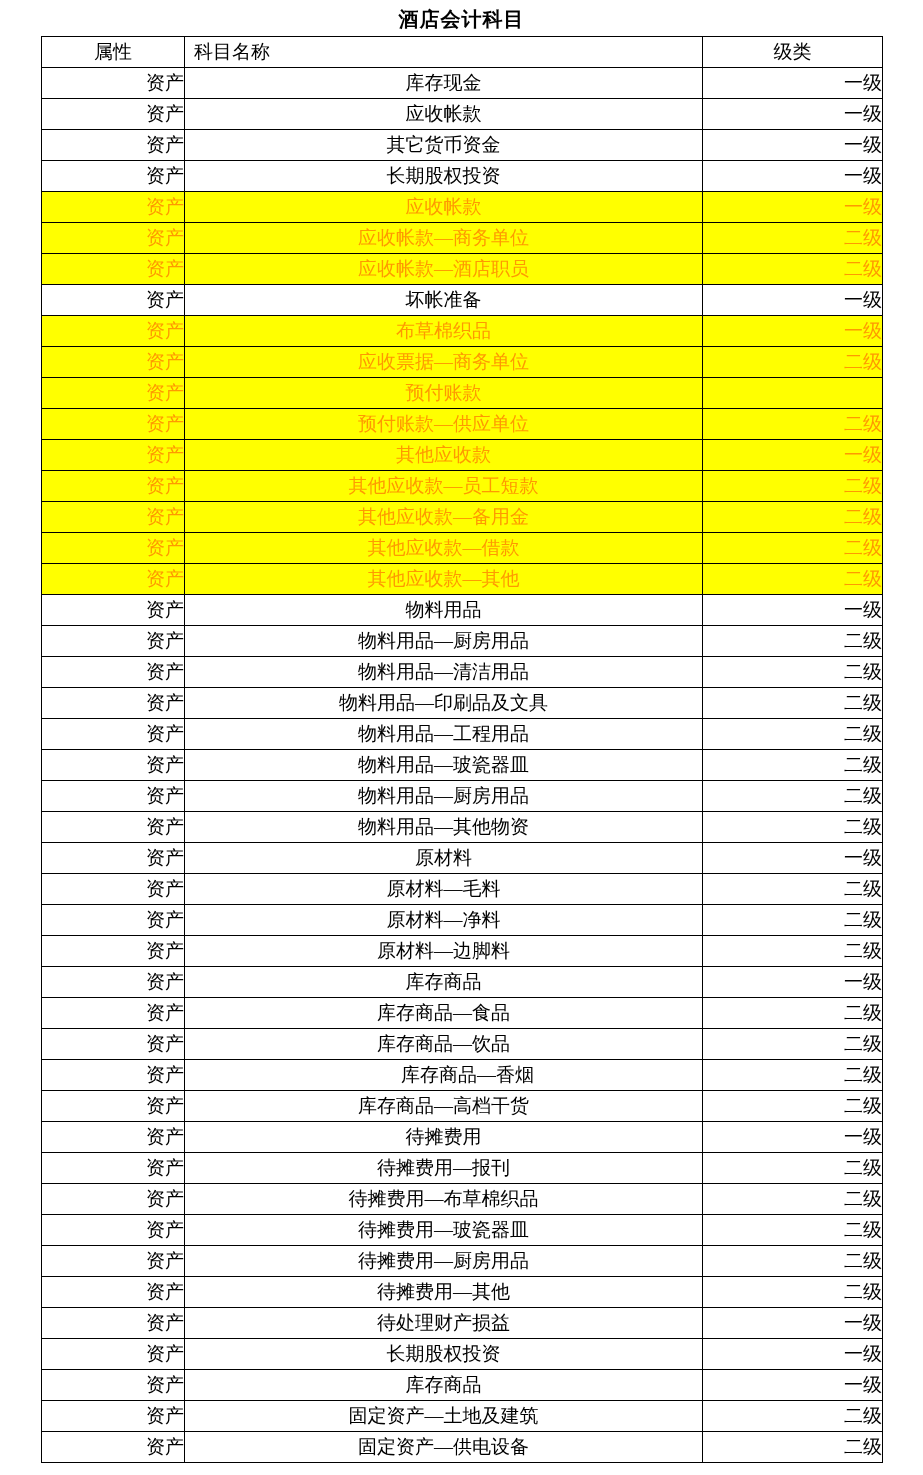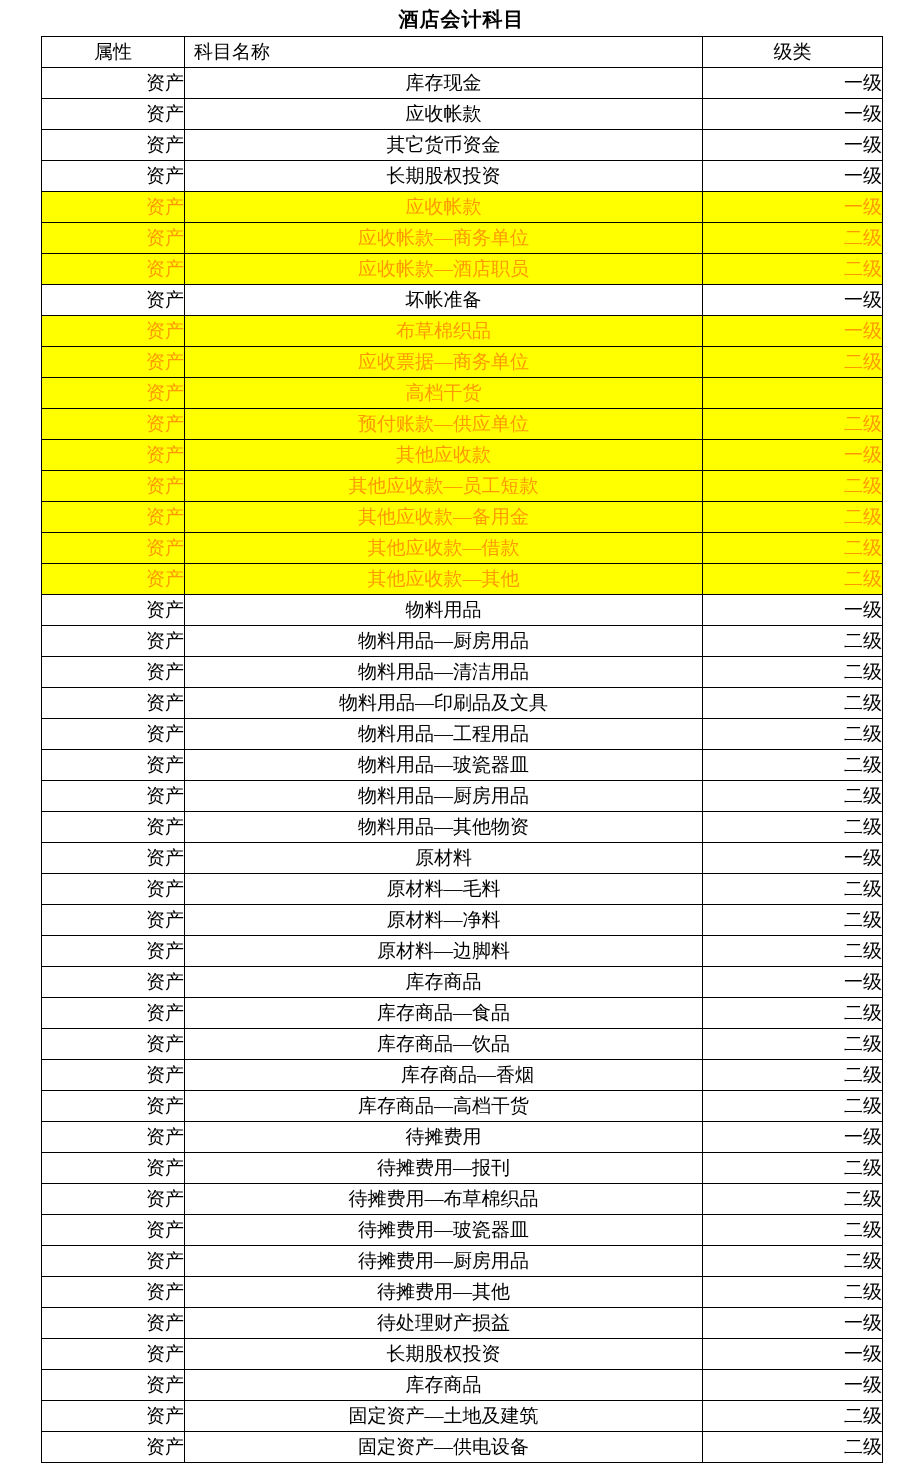--- a/index.html
+++ b/index.html
@@ -137,21 +137,21 @@
           <td class="name">布草棉织品</td>
           <td class="level">一级</td>
         </tr>
         <tr class="hl">
           <td class="attr">资产</td>
           <td class="name">应收票据—商务单位</td>
           <td class="level">二级</td>
         </tr>
         <tr class="hl">
           <td class="attr">资产</td>
-          <td class="name">高档干货</td>
+          <td class="name">预付账款</td>
           <td class="level"></td>
         </tr>
         <tr class="hl">
           <td class="attr">资产</td>
           <td class="name">预付账款—供应单位</td>
           <td class="level">二级</td>
         </tr>
         <tr class="hl">
           <td class="attr">资产</td>
           <td class="name">其他应收款</td>

